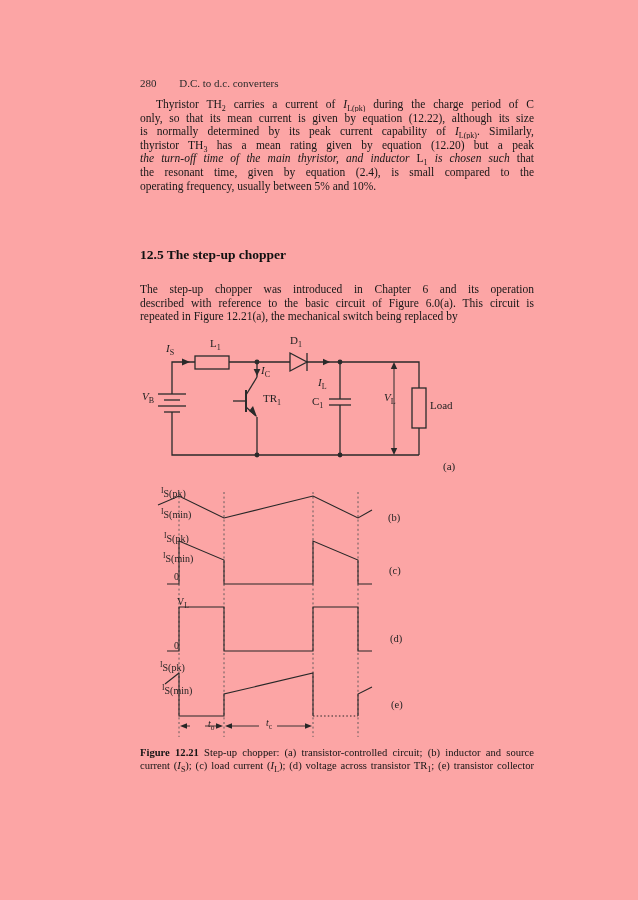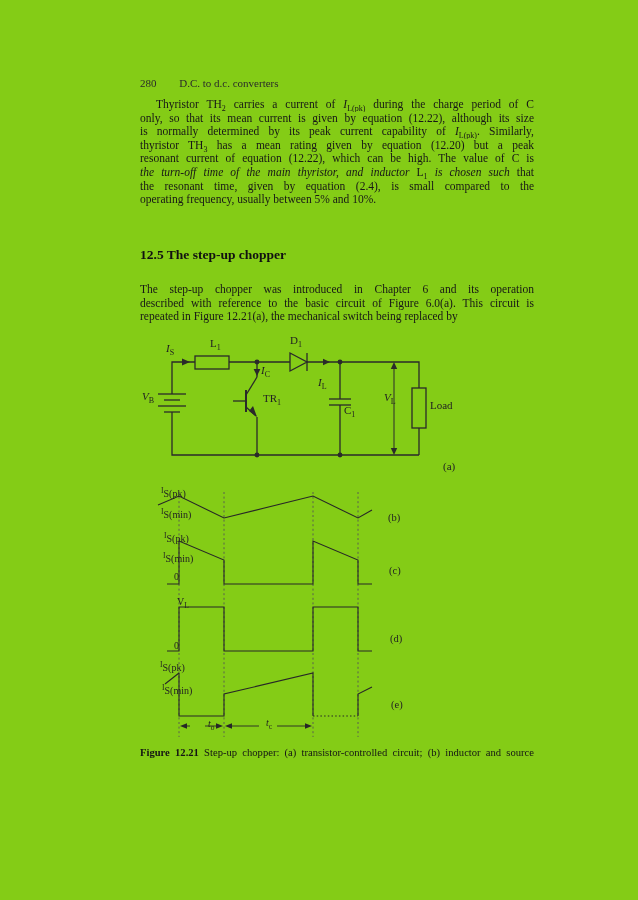--- a/index.html
+++ b/index.html
@@ -1,18 +1,18 @@
 <!DOCTYPE html>
 <html><head>
 <meta charset="utf-8">
 <style>
   html,body{margin:0;padding:0;background:#e8e8e8;}
   .page{
     position:relative;width:638px;height:900px;margin:0 auto;
-    background:#84cc16;overflow:hidden;
+    background:#fca5a5;overflow:hidden;
     font-family:"Liberation Serif", serif;color:#1b1b1b;
   }
   
   .pg-header{position:absolute;left:140px;top:77px;font-size:11px;color:#2a2a2a;}
   .pg-header .num{display:inline-block;}
   .pg-header .title{display:inline-block;margin-left:20px;}
   
   .col{position:absolute;left:140px;width:394px;}
   .tline{
     text-align:justify;text-align-last:justify;
@@ -57,21 +57,20 @@
   <div class="pg-header">
     <span class="num">280</span>
     <span class="title">D.C. to d.c. converters</span>
   </div>
 
   <div class="col para1">
       <div class="tline indent">Thyristor TH<sub>2</sub> carries a current of <i>I</i><sub>L(pk)</sub> during the charge period of C</div>
       <div class="tline">only, so that its mean current is given by equation (12.22), although its size</div>
       <div class="tline">is normally determined by its peak current capability of <i>I</i><sub>L(pk)</sub>. Similarly,</div>
       <div class="tline">thyristor TH<sub>3</sub> has a mean rating given by equation (12.20) but a peak</div>
-      <div class="tline">resonant current of equation (12.22), which can be high. The value of C is</div>
       <div class="tline"><i>the turn-off time of the main thyristor, and inductor</i> L<sub>1</sub> <i>is chosen such</i> that</div>
       <div class="tline">the resonant time, given by equation (2.4), is small compared to the</div>
       <div class="tline last">operating frequency, usually between 5% and 10%.</div>
     </div>
 
   <div class="heading">12.5 The step-up chopper</div>
 
   <div class="col para2">
       <div class="tline">The step-up chopper was introduced in Chapter 6 and its operation</div>
       <div class="tline">described with reference to the basic circuit of Figure 6.0(a). This circuit is</div>
@@ -168,21 +167,21 @@
       <polygon points="312,726 305,723.2 305,728.8"></polygon>
     </g>
   </svg>
 
   <div class="flabel" style="left:166px;top:342px;"><i>I</i><sub>S</sub></div>
   <div class="flabel" style="left:210px;top:337px;">L<sub>1</sub></div>
   <div class="flabel" style="left:261px;top:364px;"><i>I</i><sub>C</sub></div>
   <div class="flabel" style="left:263px;top:392px;">TR<sub>1</sub></div>
   <div class="flabel" style="left:290px;top:334px;">D<sub>1</sub></div>
   <div class="flabel" style="left:318px;top:340px;margin-top:36px;"><i>I</i><sub>L</sub></div>
-  <div class="flabel" style="left:312px;top:404px;margin-left:32px;">C<sub>1</sub></div>
+  <div class="flabel" style="left:312px;top:395px;">C<sub>1</sub></div>
   <div class="flabel" style="left:142px;top:390px;"><i>V</i><sub>B</sub></div>
   <div class="flabel" style="left:384px;top:391px;"><i>V</i><sub>L</sub></div>
   <div class="flabel" style="left:430px;top:399px;">Load</div>
   <div class="flabel" style="left:443px;top:460px;">(a)</div>
 
   <div class="wlabel" style="left:141px;top:486px;"><span class="rI">I</span>S(pk)</div>
   <div class="wlabel" style="left:141px;top:507px;"><span class="rI">I</span>S(min)</div>
   <div class="wtag" style="left:388px;top:512px;">(b)</div>
 
   <div class="wlabel" style="left:144px;top:531px;"><span class="rI">I</span>S(pk)</div>
@@ -196,15 +195,16 @@
 
   <div class="wlabel" style="left:140px;top:660px;"><span class="rI">I</span>S(pk)</div>
   <div class="wlabel" style="left:142px;top:683px;"><span class="rI">I</span>S(min)</div>
   <div class="wtag" style="left:391px;top:699px;">(e)</div>
 
   <div class="tmark" style="left:208px;top:718px;">t<sub>o</sub></div>
   <div class="tmark" style="left:266px;top:717px;">t<sub>c</sub></div>
 
   <div class="col caption">
       <div class="tline"><b>Figure 12.21</b> Step-up chopper: (a) transistor-controlled circuit; (b) inductor and source</div>
+      <div class="tline">current (<i>I</i><sub>S</sub>); (c) load current (<i>I</i><sub>L</sub>); (d) voltage across transistor TR<sub>1</sub>; (e) transistor collector</div>
     </div>
 
 </div>
 
 </body></html>

